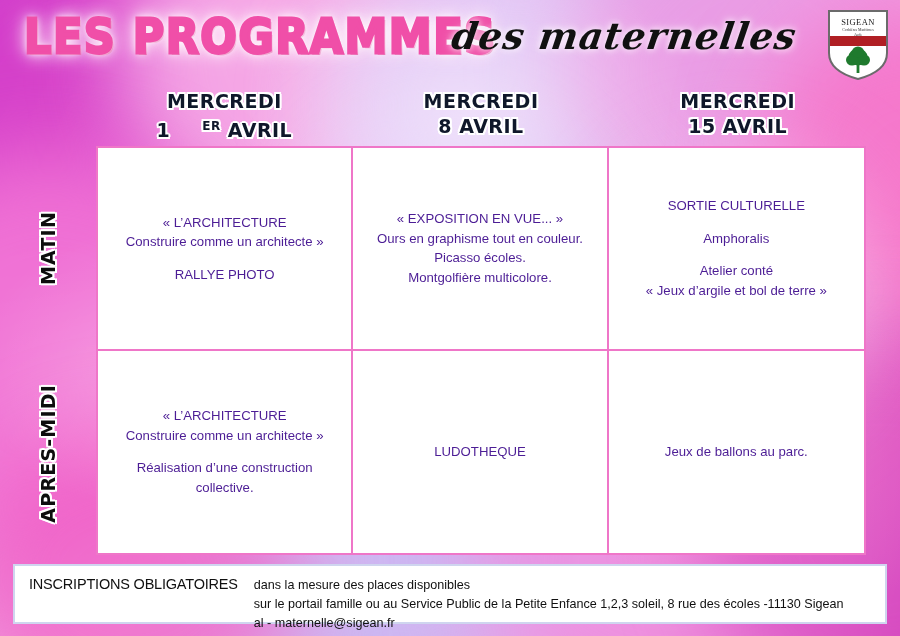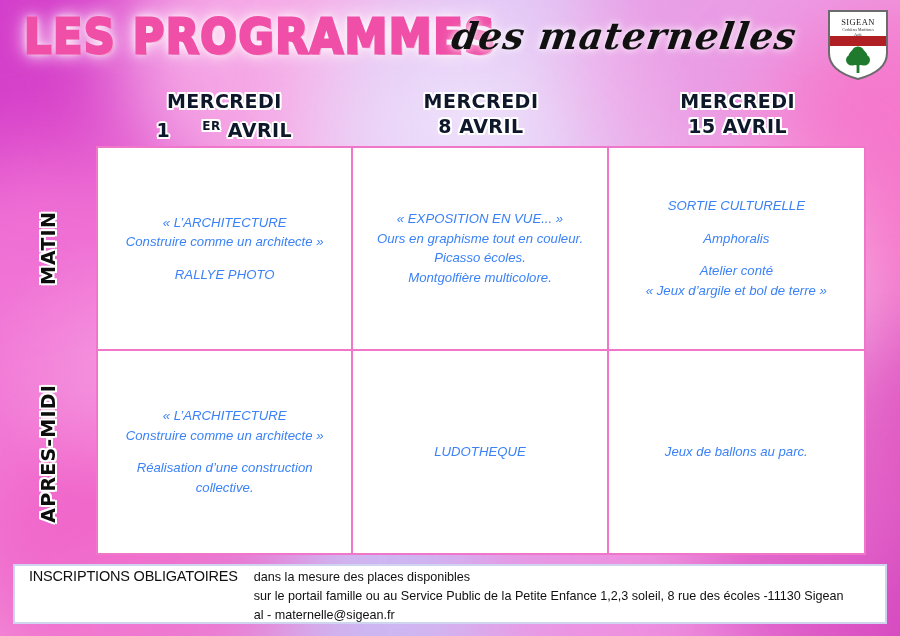--- a/index.html
+++ b/index.html
@@ -208,37 +208,36 @@
     text-align: center;
     padding: 6px 10px;
     background: #ffffff;
   }
   .cell.c3 { border-right: none; }
   .cell.r2 { border-bottom: none; }
   .cell-inner {
     font-family: "Liberation Sans", sans-serif;
     font-size: 13.2px;
     line-height: 19.5px;
-    color: #3b82f6;
-    font-style: italic;
+    color: #4c1d95;
   }
   .cell-inner .blk { display: block; }
   .cell-inner .gap { display: block; height: 13px; }
 
   
   .footer {
     position: absolute;
     left: 13px;
     top: 564px;
     width: 874px;
     height: 60px;
     background: #ffffff;
     border: 2px solid #cfd5ef;
     box-sizing: border-box;
-    padding: 2px 0 0 14px;
+    padding: 10px 0 0 14px;
   }
   .footer-row {
     display: flex;
     align-items: baseline;
     font-family: "Liberation Sans", sans-serif;
     color: #101010;
   }
   .f-strong {
     font-size: 14.5px;
     letter-spacing: -.2px;

